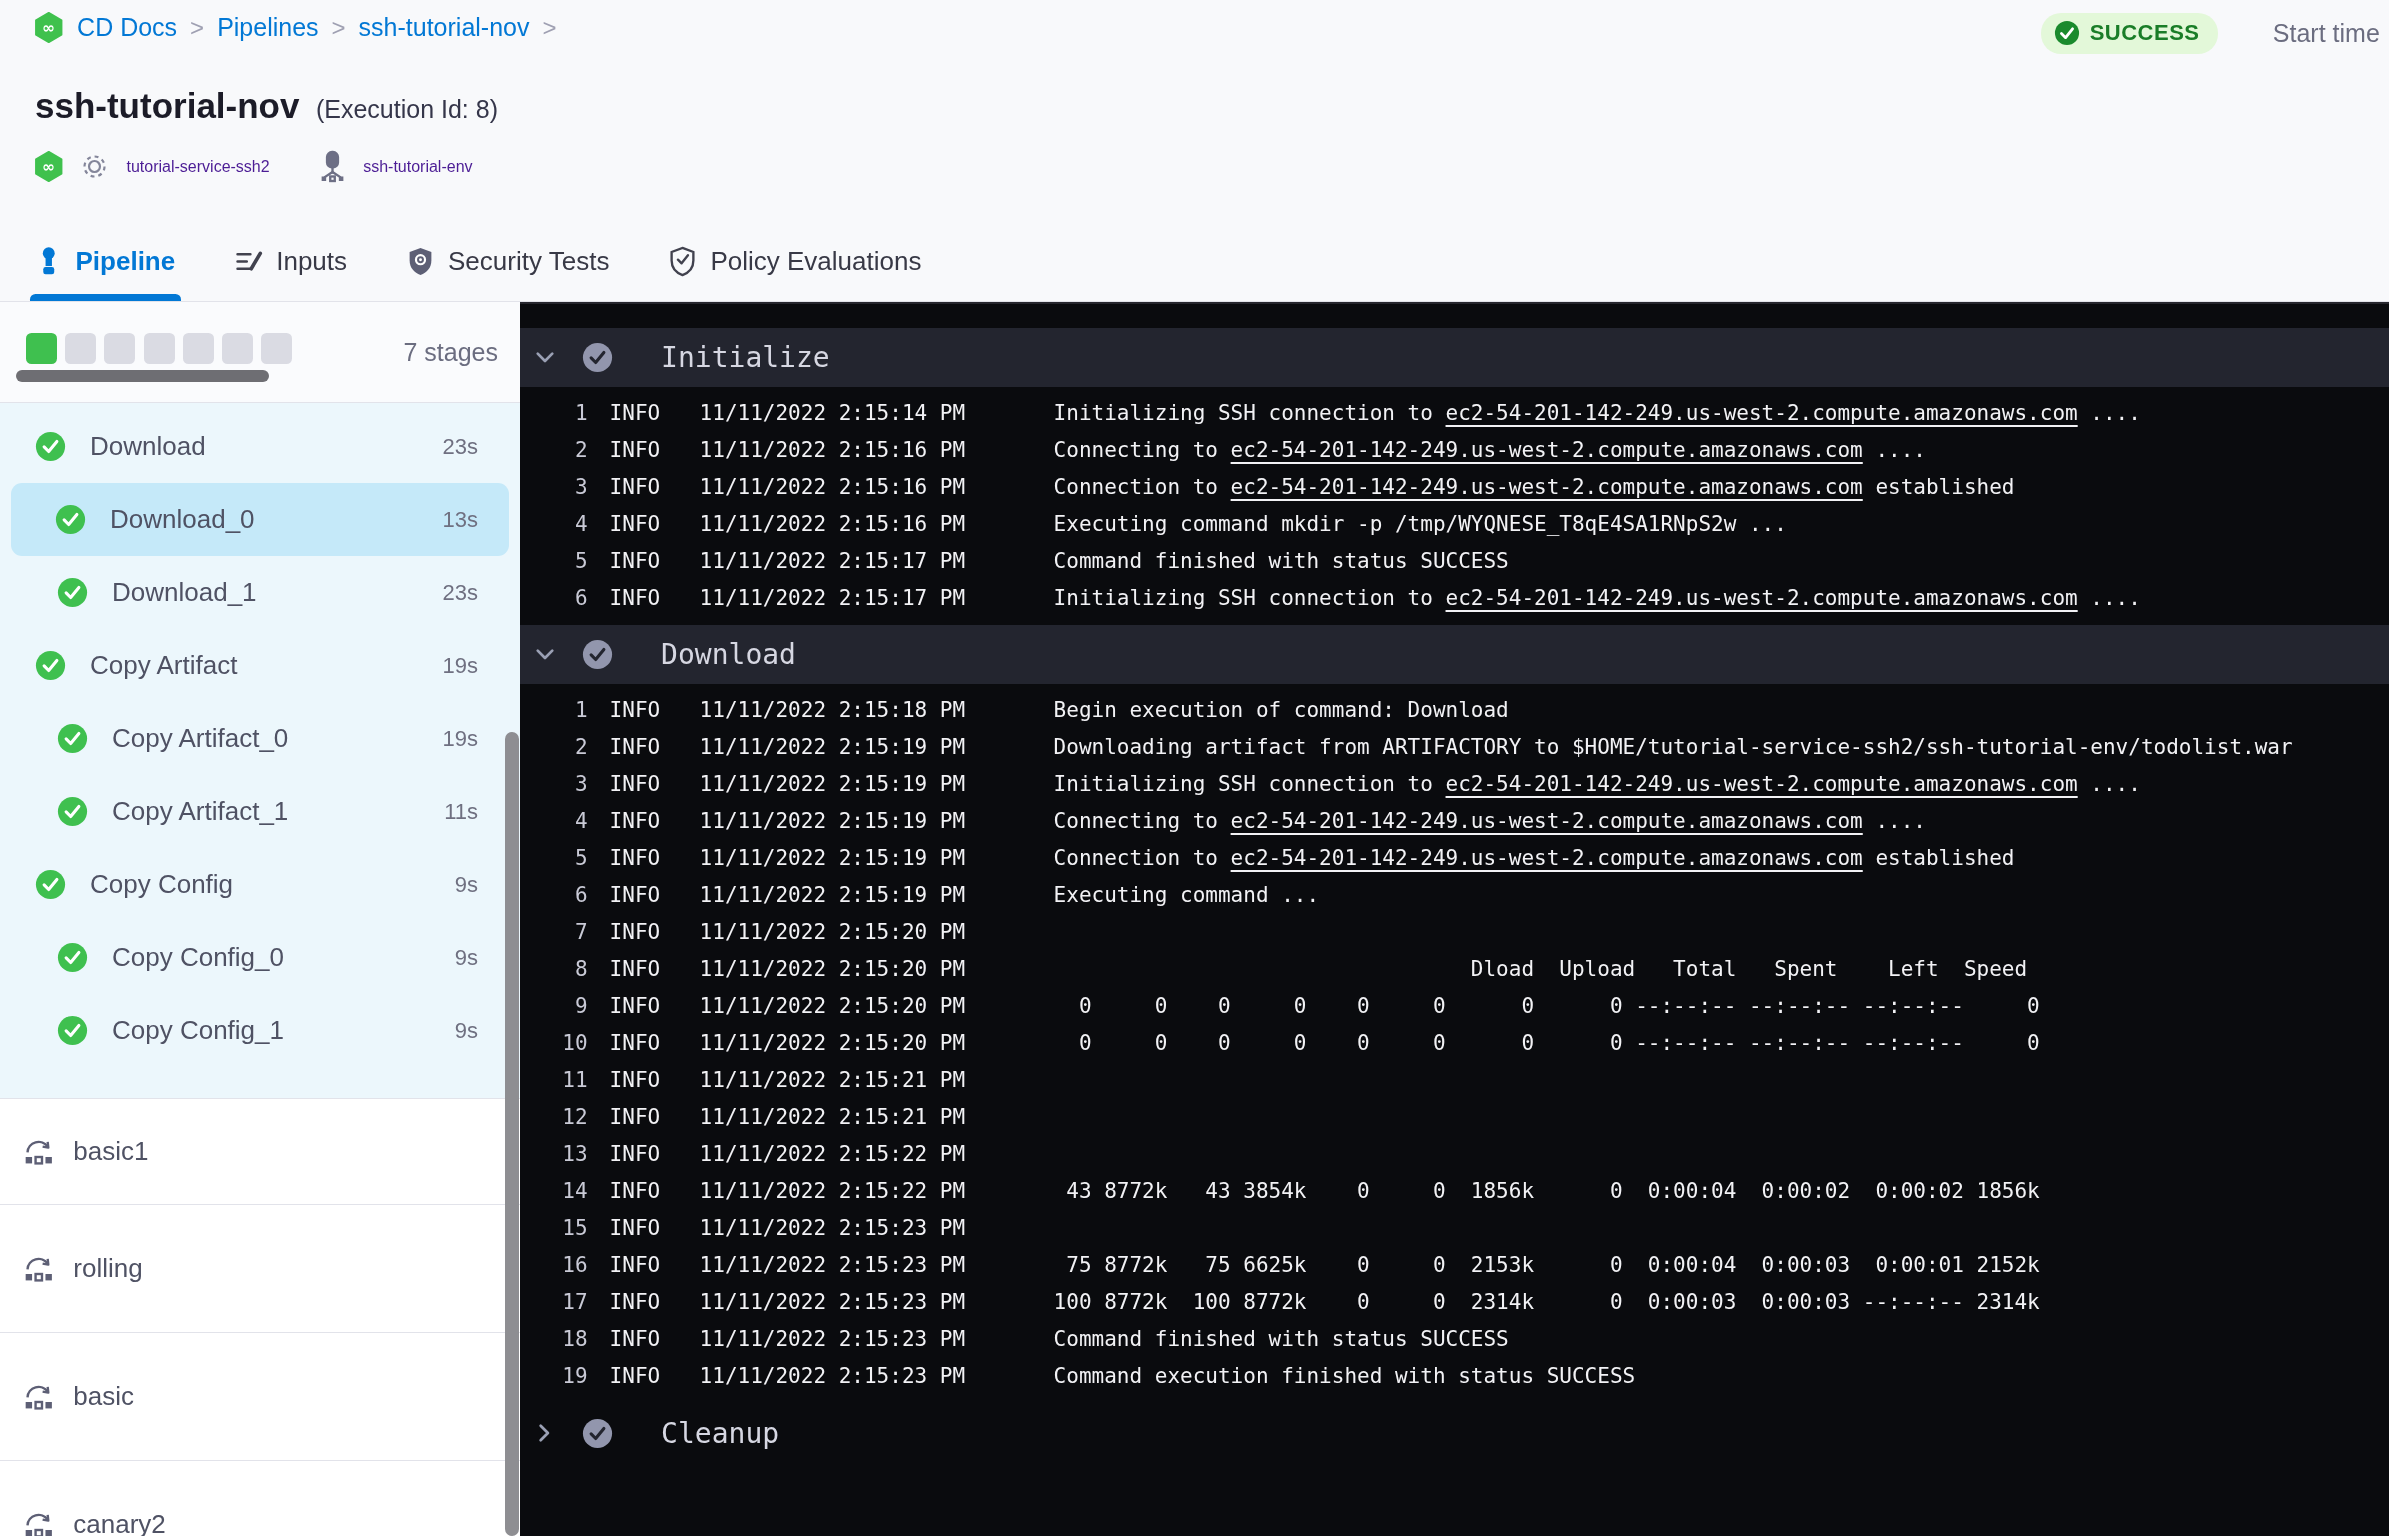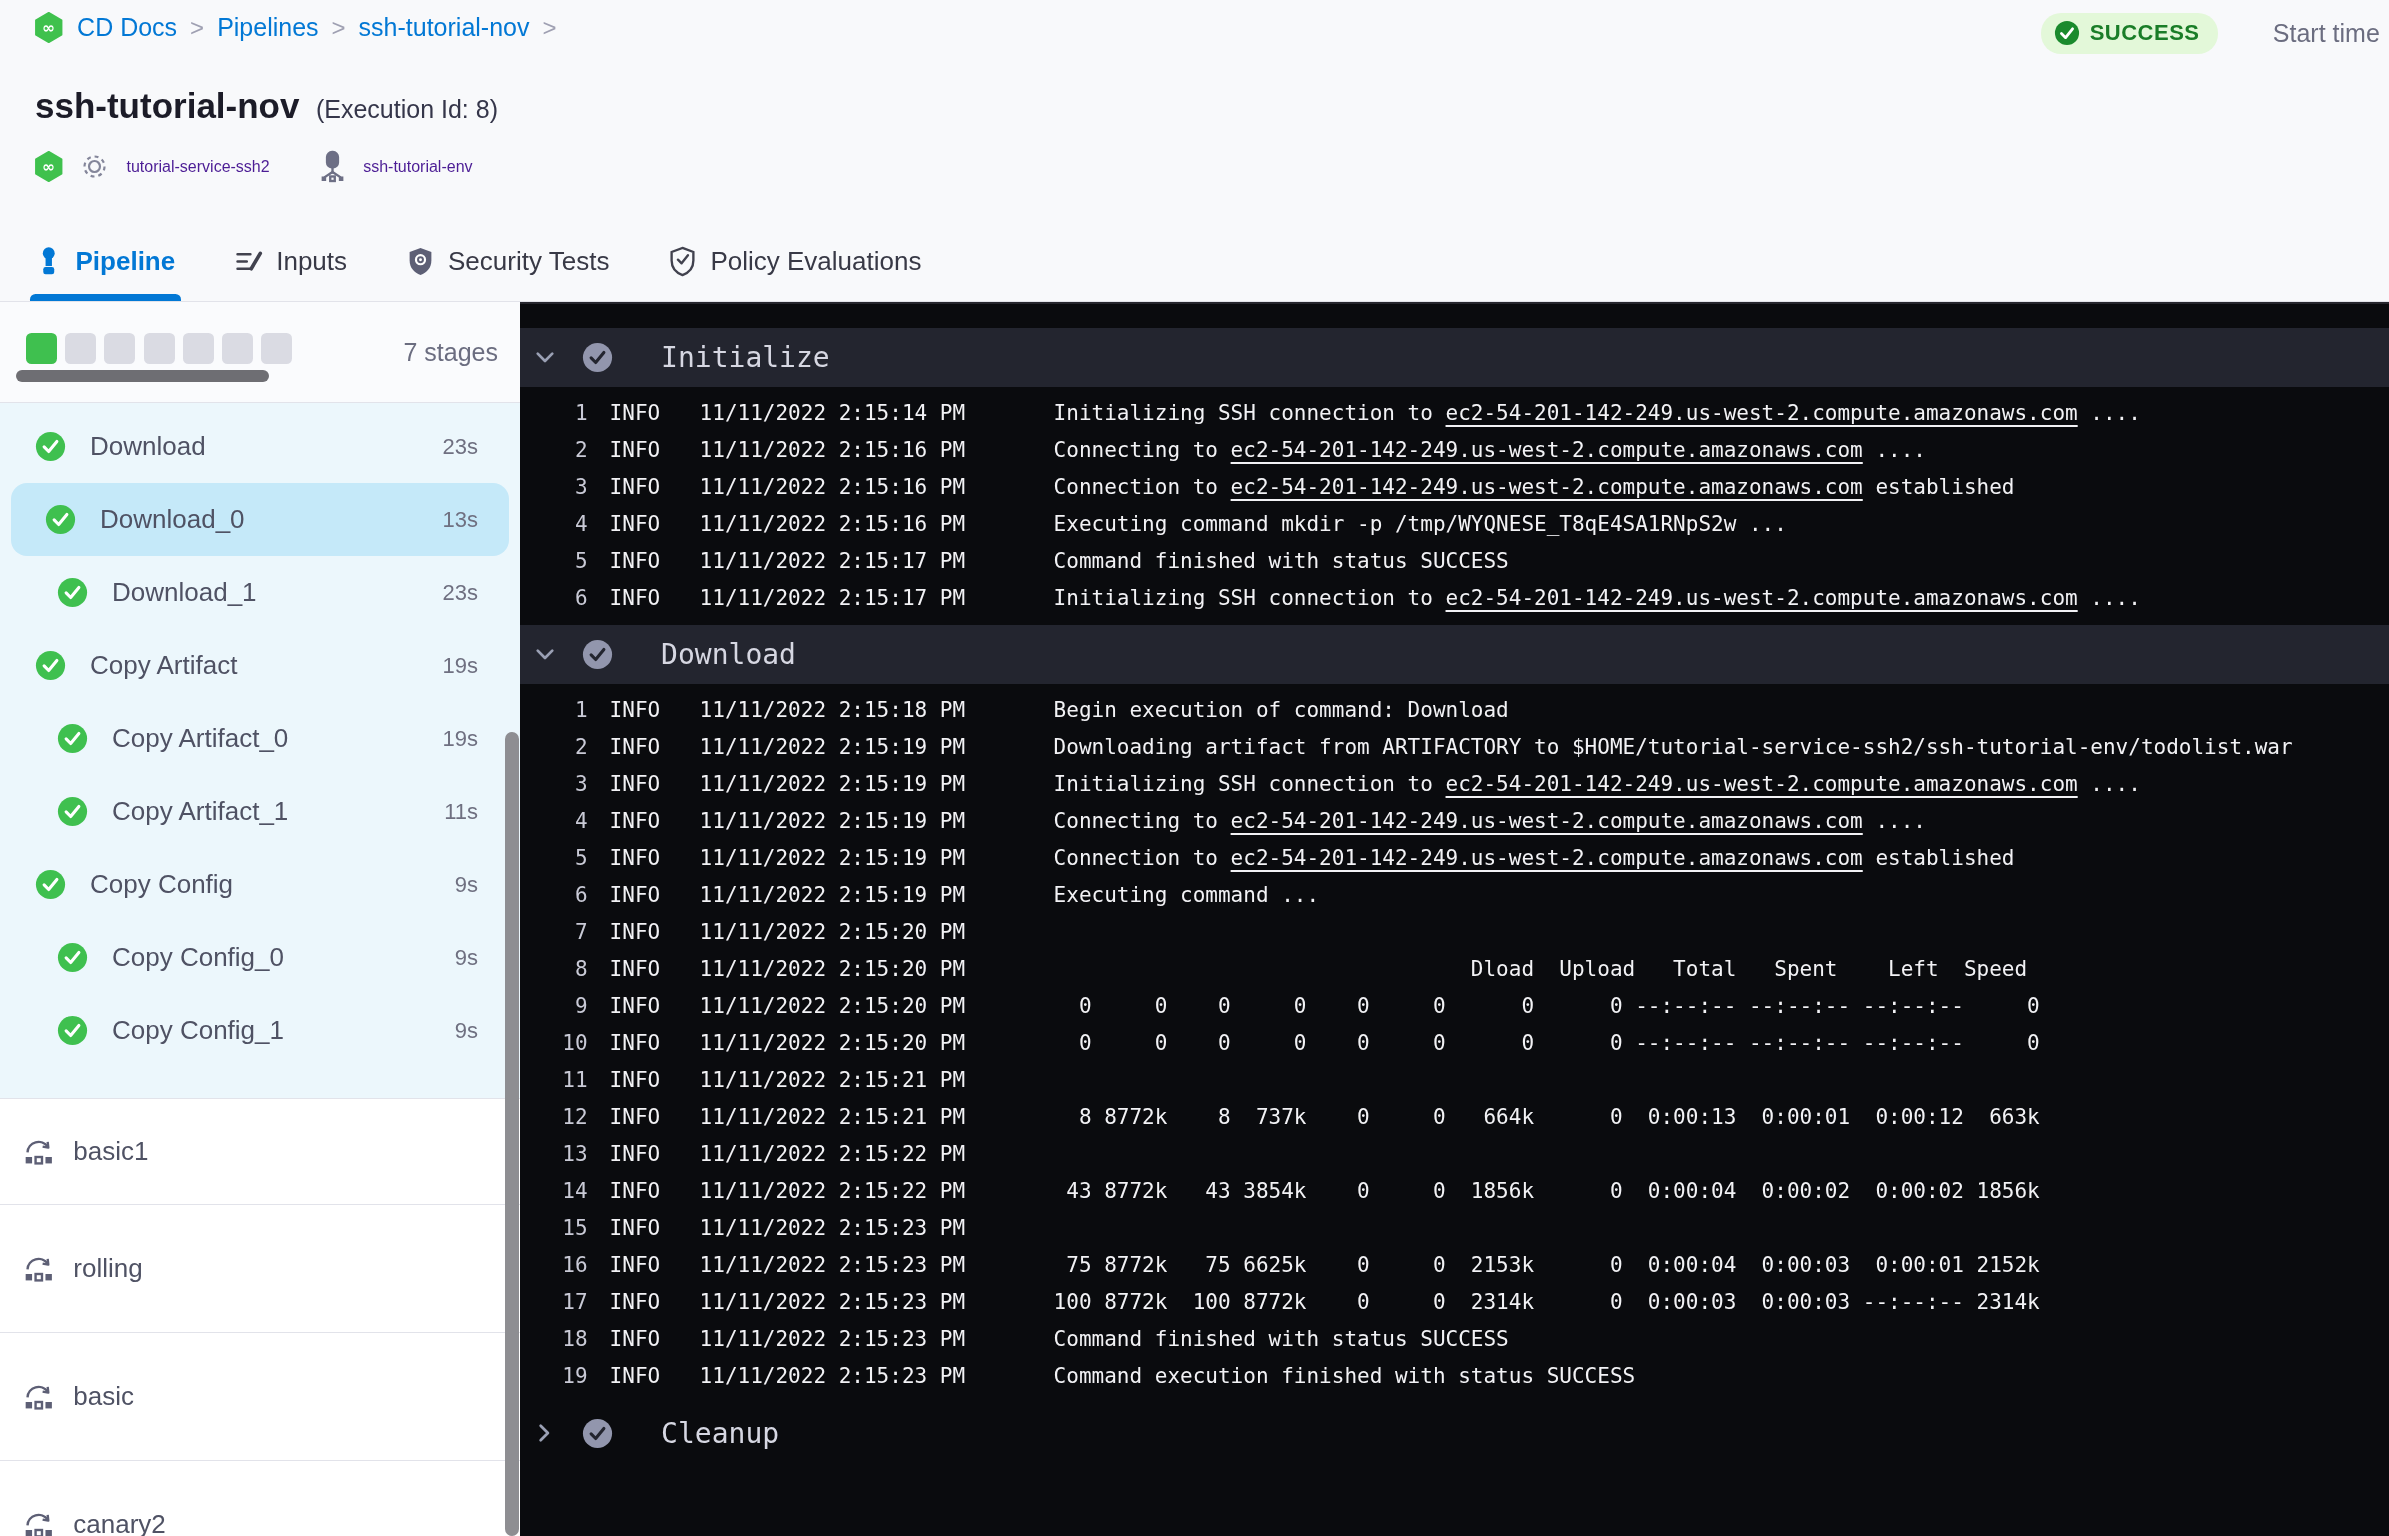--- a/index.html
+++ b/index.html
@@ -50,21 +50,21 @@
   aside{width:520px;flex:none;position:relative;background:#fff;overflow:hidden}
   .summary{height:101px;background:#fafbfd;border-bottom:0.9px solid var(--divider);position:relative}
   .squares{position:absolute;left:26px;top:31px;display:flex;gap:8.2px}
   .sq{width:31px;height:31px;border-radius:5.5px;background:#dadbe3}
   .sq.done{background:var(--success_green)}
   .hscroll{position:absolute;left:15.6px;top:68px;width:253px;height:12px;border-radius:6.4px;background:#6e6e73}
   .stages-count{position:absolute;right:22px;top:50%;transform:translateY(-50%);font-size:25px;color:var(--muted_gray)}
   #stage-list{background:var(--sidebar_group_bg);padding:7.3px 0 31px 0;border-bottom:0.9px solid var(--divider)}
   .stage-row{height:73px;display:flex;align-items:center;padding-left:35px;padding-right:42px;cursor:pointer}
   .stage-row.child{padding-left:57px}
-  .stage-row.selected{background:var(--sidebar_selected);border-radius:16px;margin:0 11px;padding-left:34px;padding-right:31px}
+  .stage-row.selected{background:var(--sidebar_selected);border-radius:11px;margin:0 11px;padding-left:44px;padding-right:31px}
   .stage-row .s-label{font-size:26px;color:var(--label_gray);margin-left:24px}
   .stage-row .s-dur{margin-left:auto;font-size:22px;color:#6f7081}
   .strategy-row{height:128px;display:flex;align-items:center;padding-left:22px;border-bottom:0.9px solid var(--divider);background:#fff;cursor:pointer}
   .strategy-row:first-child{height:106px}
   .strategy-row .s-label{font-size:26px;color:var(--label_gray);margin-left:18.3px}
   .vscroll{position:absolute;right:0.9px;top:430px;bottom:0;width:13.7px;border-radius:7.3px;background:#8e8e92}
 
   
   .console{flex:1;background:var(--console_bg);color:var(--log_text);min-width:0;overflow:hidden}
   .console-title{font-size:26px;font-weight:bold;color:#c7c8d4;padding:33px 0 0 27.5px;height:100px}
@@ -389,21 +389,21 @@
             <div class="log-line"><span class="ln">2</span><span class="lvl">INFO</span><span class="ts">11/11/2022 2:15:19 PM</span><span class="msg"><span>Downloading artifact from ARTIFACTORY to $HOME/tutorial-service-ssh2/ssh-tutorial-env/todolist.war</span></span></div>
             <div class="log-line"><span class="ln">3</span><span class="lvl">INFO</span><span class="ts">11/11/2022 2:15:19 PM</span><span class="msg"><span>Initializing SSH connection to </span><span class="lnk">ec2-54-201-142-249.us-west-2.compute.amazonaws.com</span><span> ....</span></span></div>
             <div class="log-line"><span class="ln">4</span><span class="lvl">INFO</span><span class="ts">11/11/2022 2:15:19 PM</span><span class="msg"><span>Connecting to </span><span class="lnk">ec2-54-201-142-249.us-west-2.compute.amazonaws.com</span><span> ....</span></span></div>
             <div class="log-line"><span class="ln">5</span><span class="lvl">INFO</span><span class="ts">11/11/2022 2:15:19 PM</span><span class="msg"><span>Connection to </span><span class="lnk">ec2-54-201-142-249.us-west-2.compute.amazonaws.com</span><span> established</span></span></div>
             <div class="log-line"><span class="ln">6</span><span class="lvl">INFO</span><span class="ts">11/11/2022 2:15:19 PM</span><span class="msg"><span>Executing command ...</span></span></div>
             <div class="log-line"><span class="ln">7</span><span class="lvl">INFO</span><span class="ts">11/11/2022 2:15:20 PM</span></div>
             <div class="log-line"><span class="ln">8</span><span class="lvl">INFO</span><span class="ts">11/11/2022 2:15:20 PM</span><span class="msg"><span>                                 Dload  Upload   Total   Spent    Left  Speed</span></span></div>
             <div class="log-line"><span class="ln">9</span><span class="lvl">INFO</span><span class="ts">11/11/2022 2:15:20 PM</span><span class="msg"><span>  0     0    0     0    0     0      0      0 --:--:-- --:--:-- --:--:--     0</span></span></div>
             <div class="log-line"><span class="ln">10</span><span class="lvl">INFO</span><span class="ts">11/11/2022 2:15:20 PM</span><span class="msg"><span>  0     0    0     0    0     0      0      0 --:--:-- --:--:-- --:--:--     0</span></span></div>
             <div class="log-line"><span class="ln">11</span><span class="lvl">INFO</span><span class="ts">11/11/2022 2:15:21 PM</span><span class="msg"></span></div>
-            <div class="log-line"><span class="ln">12</span><span class="lvl">INFO</span><span class="ts">11/11/2022 2:15:21 PM</span><span class="msg"><span>  8 8772k    8  737k    0     0   664k      0  0:00:13  0:00:01  0:00:12  663k</span></span></div>
+            <div class="log-line"><span class="ln">12</span><span class="lvl">INFO</span><span class="ts">11/11/2022 2:15:21 PM</span></div>
             <div class="log-line"><span class="ln">13</span><span class="lvl">INFO</span><span class="ts">11/11/2022 2:15:22 PM</span><span class="msg"></span></div>
             <div class="log-line"><span class="ln">14</span><span class="lvl">INFO</span><span class="ts">11/11/2022 2:15:22 PM</span><span class="msg"><span> 43 8772k   43 3854k    0     0  1856k      0  0:00:04  0:00:02  0:00:02 1856k</span></span></div>
             <div class="log-line"><span class="ln">15</span><span class="lvl">INFO</span><span class="ts">11/11/2022 2:15:23 PM</span><span class="msg"></span></div>
             <div class="log-line"><span class="ln">16</span><span class="lvl">INFO</span><span class="ts">11/11/2022 2:15:23 PM</span><span class="msg"><span> 75 8772k   75 6625k    0     0  2153k      0  0:00:04  0:00:03  0:00:01 2152k</span></span></div>
             <div class="log-line"><span class="ln">17</span><span class="lvl">INFO</span><span class="ts">11/11/2022 2:15:23 PM</span><span class="msg"><span>100 8772k  100 8772k    0     0  2314k      0  0:00:03  0:00:03 --:--:-- 2314k</span></span></div>
             <div class="log-line"><span class="ln">18</span><span class="lvl">INFO</span><span class="ts">11/11/2022 2:15:23 PM</span><span class="msg"><span>Command finished with status SUCCESS</span></span></div>
             <div class="log-line"><span class="ln">19</span><span class="lvl">INFO</span><span class="ts">11/11/2022 2:15:23 PM</span><span class="msg"><span>Command execution finished with status SUCCESS</span></span></div>
           </div>
           <div class="section-header collapsed">
             <span class="chev">

